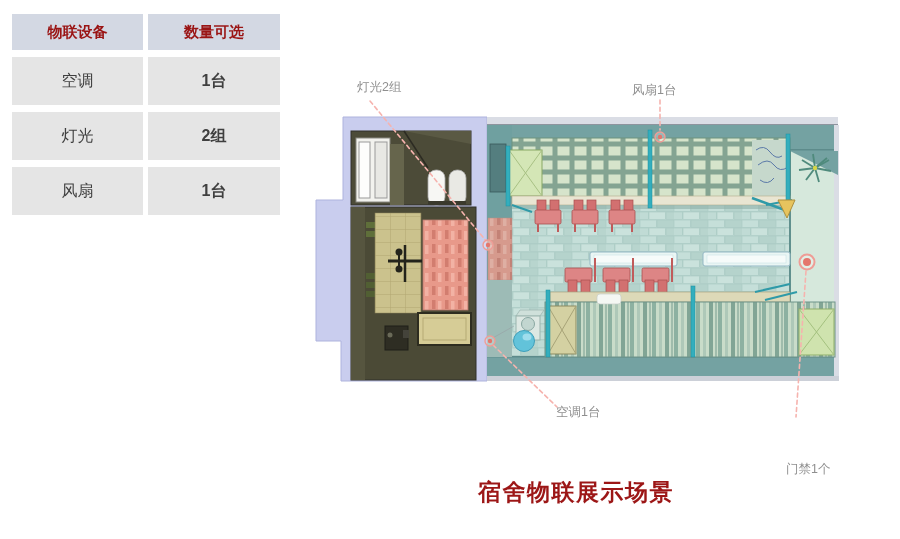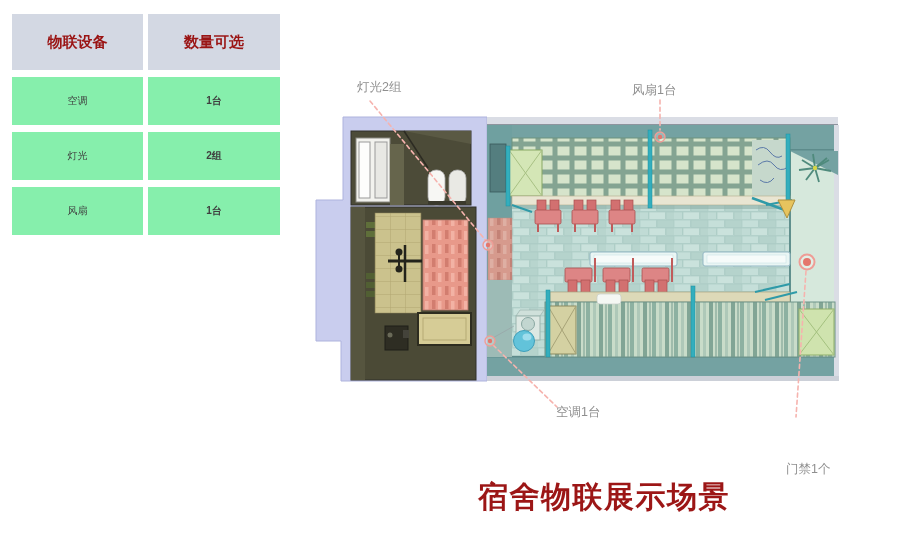--- a/index.html
+++ b/index.html
@@ -3,36 +3,36 @@
 <meta charset="utf-8">
 <style>
   html,body{margin:0;padding:0;background:#fff;}
   body{font-family:"Liberation Sans","DejaVu Sans",sans-serif;}
   .stage{position:relative;width:900px;height:539px;background:#ffffff;overflow:hidden;}
 
   
   .device-table{position:absolute;left:12px;top:14px;width:269px;}
   .t-row{display:flex;gap:5px;margin-bottom:7px;}
   .t-cell{width:131px;height:48px;display:flex;align-items:center;justify-content:center;
-          background:#86efac;font-size:10px;color:#3f3f3f;}
+          background:#e5e5e5;font-size:16px;color:#3f3f3f;}
   .t-cell.c2{width:132px;font-weight:bold;}
-  .t-row.head .t-cell{height:56px;background:#d3d8e3;color:#9a1414;font-weight:bold;font-size:15px;}
+  .t-row.head .t-cell{height:36px;background:#d3d8e3;color:#9a1414;font-weight:bold;font-size:15px;}
 
   
   .plan-svg{position:absolute;left:300px;top:60px;width:600px;height:400px;}
 
   
   .callout-label{position:absolute;font-size:12.5px;color:#8f8f8f;white-space:nowrap;}
   .cl-light{left:357px;top:79px;}
   .cl-fan{left:632px;top:82px;}
   .cl-ac{left:556px;top:404px;}
   .cl-door{left:786px;top:423px;margin-top:38px;}
 
   
-  .scene-title{position:absolute;left:478px;top:477px;font-size:30px;font-weight:bold;
+  .scene-title{position:absolute;left:478px;top:477px;font-size:23px;font-weight:bold;
                color:#9c1616;letter-spacing:1.5px;}
 </style>
 </head>
 <body>
 
 <div class="stage">
 
   <div class="device-table">
     <div class="t-row head">
       <div class="t-cell">物联设备</div>

